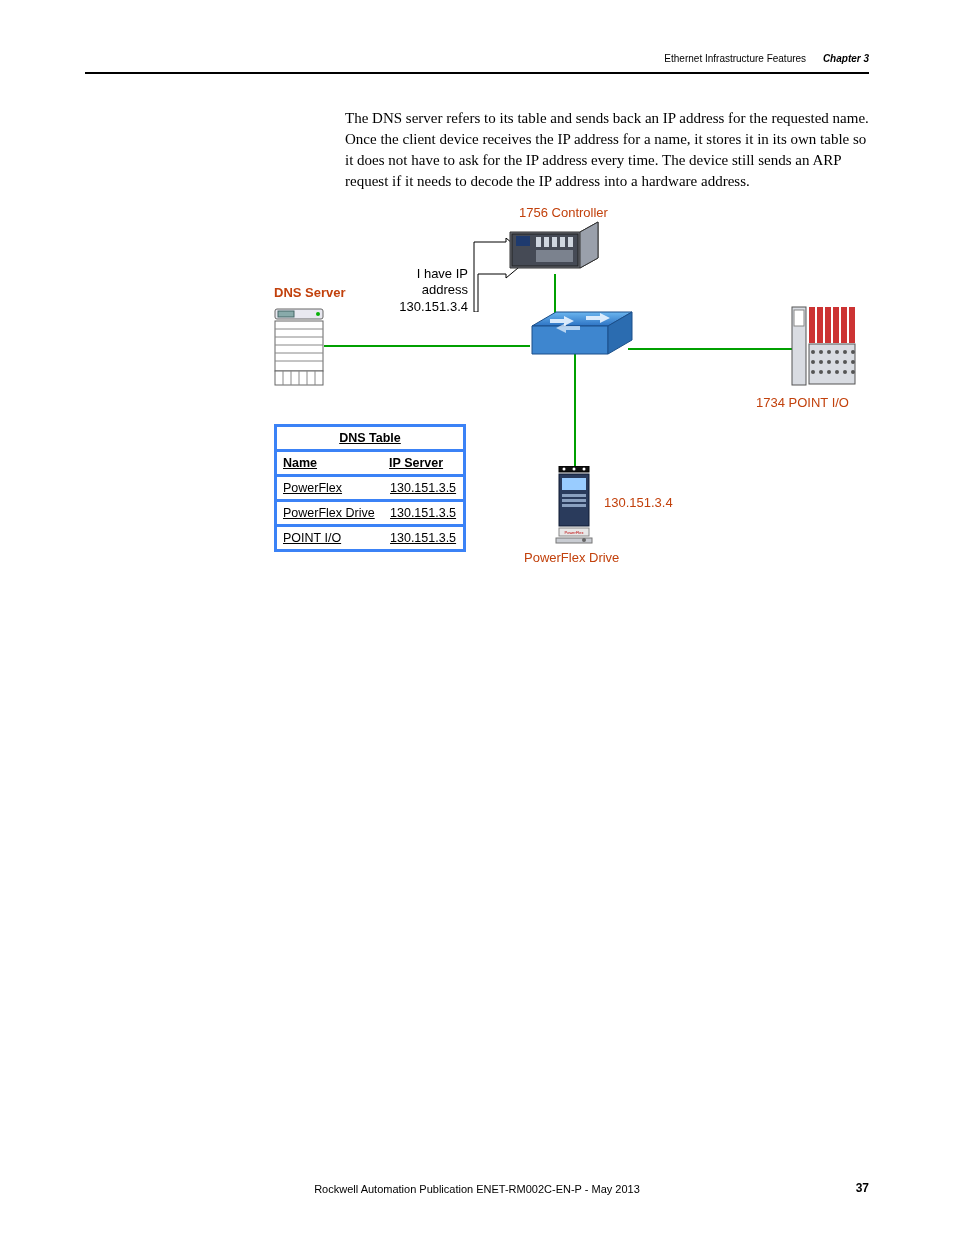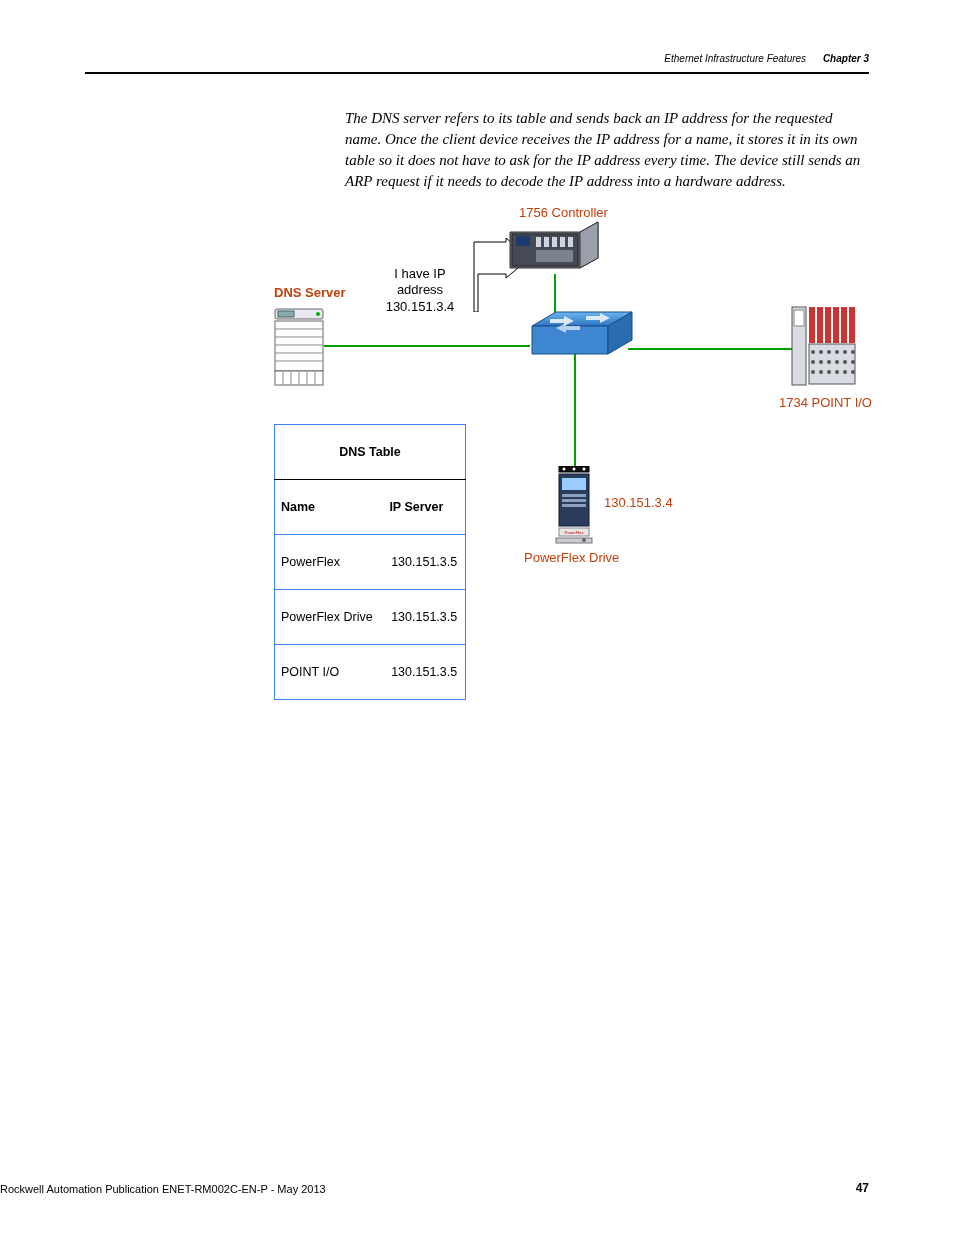--- a/index.html
+++ b/index.html
@@ -12,69 +12,68 @@
     position: relative;
   }
   .header {
     position: absolute;
     top: 53px;
     right: 85px;
     font-family: Arial, Helvetica, sans-serif;
     font-size: 10px;
     text-align: right;
   }
-  .header .title { display: inline; font-style: italic; }
+  .header .title { display: inline; }
   .header .chap { font-weight: bold; margin-left: 14px; font-style: italic; }
   .rule {
     position: absolute;
     top: 72px;
     left: 85px;
     right: 85px;
     height: 2px;
     background: #000;
   }
   .body-text {
     position: absolute;
     top: 108px;
     left: 345px;
     width: 525px;
     font-size: 15px;
     line-height: 1.4;
     font-family: 'Adobe Garamond Pro', Garamond, Georgia, serif;
-    font-style: italic;
   }
   .figure {
     position: absolute;
     top: 200px;
     left: 274px;
     width: 600px;
     height: 380px;
   }
   .lbl {
     position: absolute;
     font-family: 'Myriad Pro Condensed', 'Arial Narrow', Arial, sans-serif;
     font-size: 13px;
     color: #c2410c;
     font-stretch: condensed;
   }
   .lbl.controller { top: 5px; left: 245px; }
   .lbl.dnsserver { top: 85px; left: 0px; font-weight: bold; }
-  .lbl.pointio { top: 195px; left: 505px; }
+  .lbl.pointio { top: 195px; left: 482px; }
   .lbl.driveip { top: 295px; left: 330px; }
   .lbl.pflex { top: 350px; left: 250px; }
   .callout-box {
     position: absolute;
     top: 62px;
     left: 92px;
     width: 108px;
     height: 40px;
     border: none;
     font-family: 'Myriad Pro Condensed', 'Arial Narrow', Arial, sans-serif;
     font-size: 13px;
-    text-align: center;
+    text-align: right;
     padding: 4px 6px;
     line-height: 1.25;
   }
   .callout-arrow {
     position: absolute;
     top: 38px;
     left: 196px;
     width: 60px;
     height: 74px;
   }
@@ -124,43 +123,44 @@
   .dns-table {
     position: absolute;
     top: 224px;
     left: 0px;
     width: 192px;
     border-collapse: collapse;
     font-family: 'Myriad Pro Condensed', 'Arial Narrow', Arial, sans-serif;
     font-size: 12.5px;
   }
   .dns-table th, .dns-table td {
-    border: 1px solid #3b82f6;
-    padding: 20px 6px;
+    border: 3px solid #3b82f6;
+    padding: 4px 6px;
     text-align: left;
+    text-decoration: underline;
   }
   .dns-table .title-row th {
     text-align: center;
     font-weight: bold;
     border-bottom: 1px solid #000;
   }
   .dns-table .hdr th {
     font-weight: bold;
     margin-left: 8px;
   }
   .dns-table td.name { border-right: none; }
   .dns-table td.ip { border-left: none; text-align: center; }
   .dns-table th.name-h { border-right: none; }
   .dns-table th.ip-h { border-left: none; }
   .footer {
     position: absolute;
     bottom: 40px;
     left: 0;
     width: 100%;
-    text-align: left;
+    text-align: center;
     font-family: 'Myriad Pro Condensed', 'Arial Narrow', Arial, sans-serif;
     font-size: 11px;
   }
   .page-num {
     position: absolute;
     bottom: 40px;
     right: 85px;
     font-family: 'Myriad Pro Condensed', 'Arial Narrow', Arial, sans-serif;
     font-size: 12px;
     font-weight: bold;
@@ -315,13 +315,13 @@
     <tr>
       <td class="name">POINT I/O</td>
       <td class="ip">130.151.3.5</td>
     </tr>
   </tbody>
     </table>
 
 </div>
 
 <div class="footer">Rockwell Automation Publication ENET-RM002C-EN-P - May 2013</div>
-<div class="page-num">47</div>
+<div class="page-num">37</div>
 
 </body></html>

